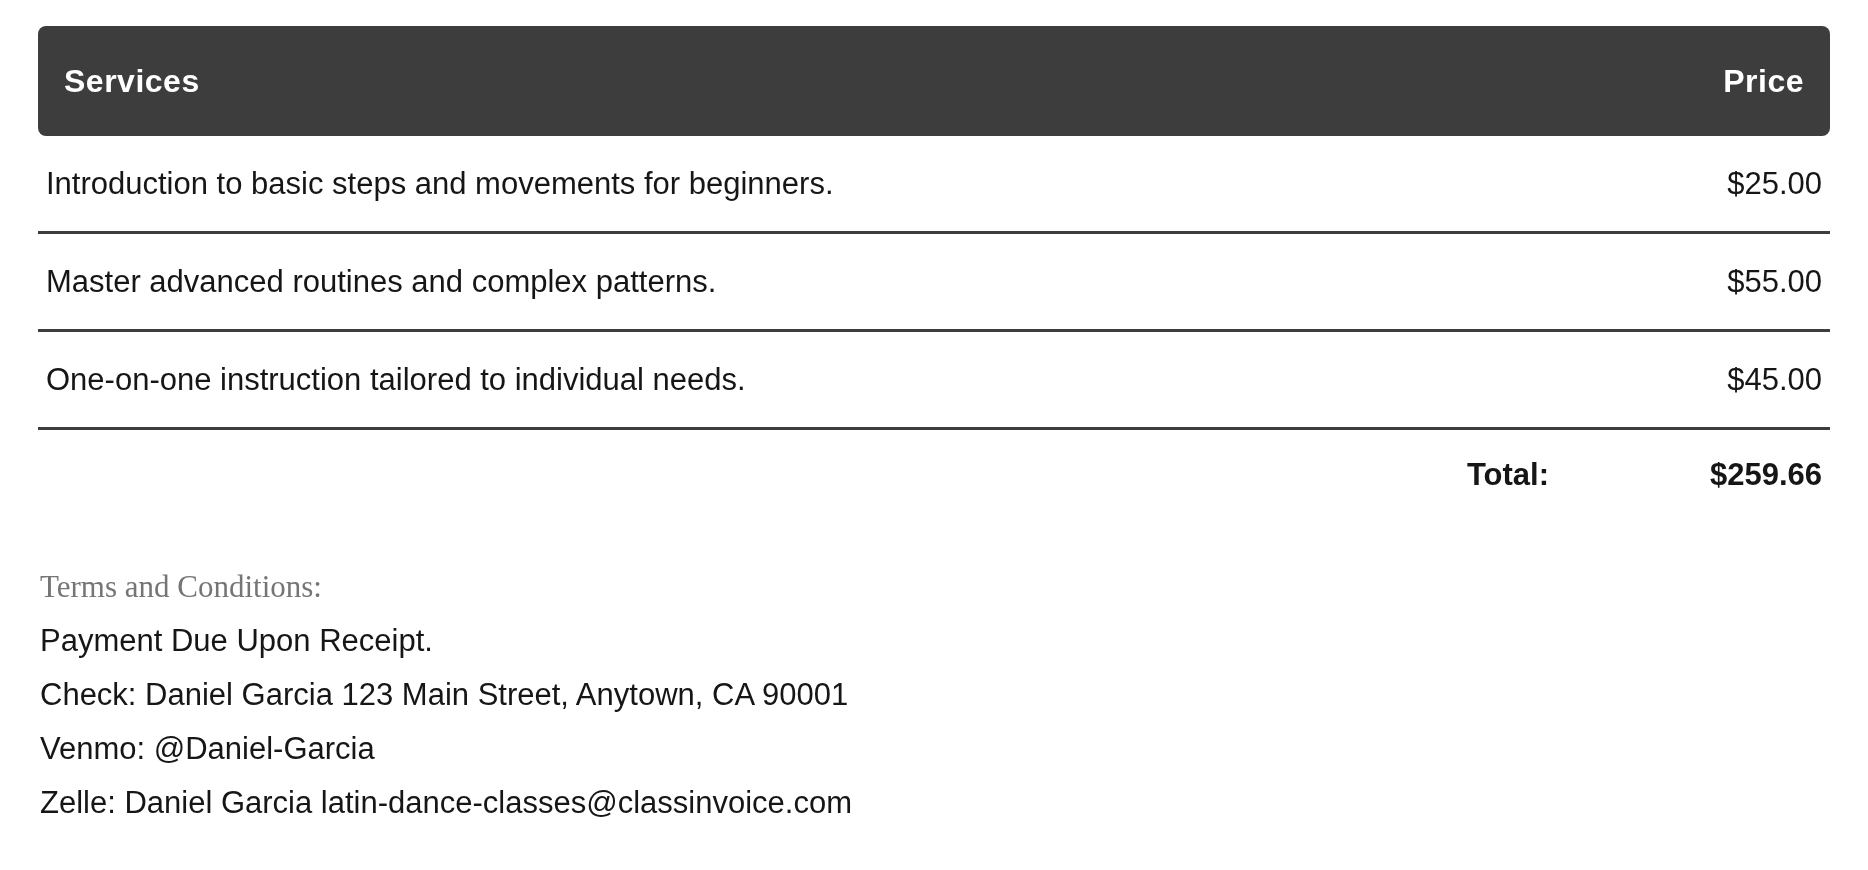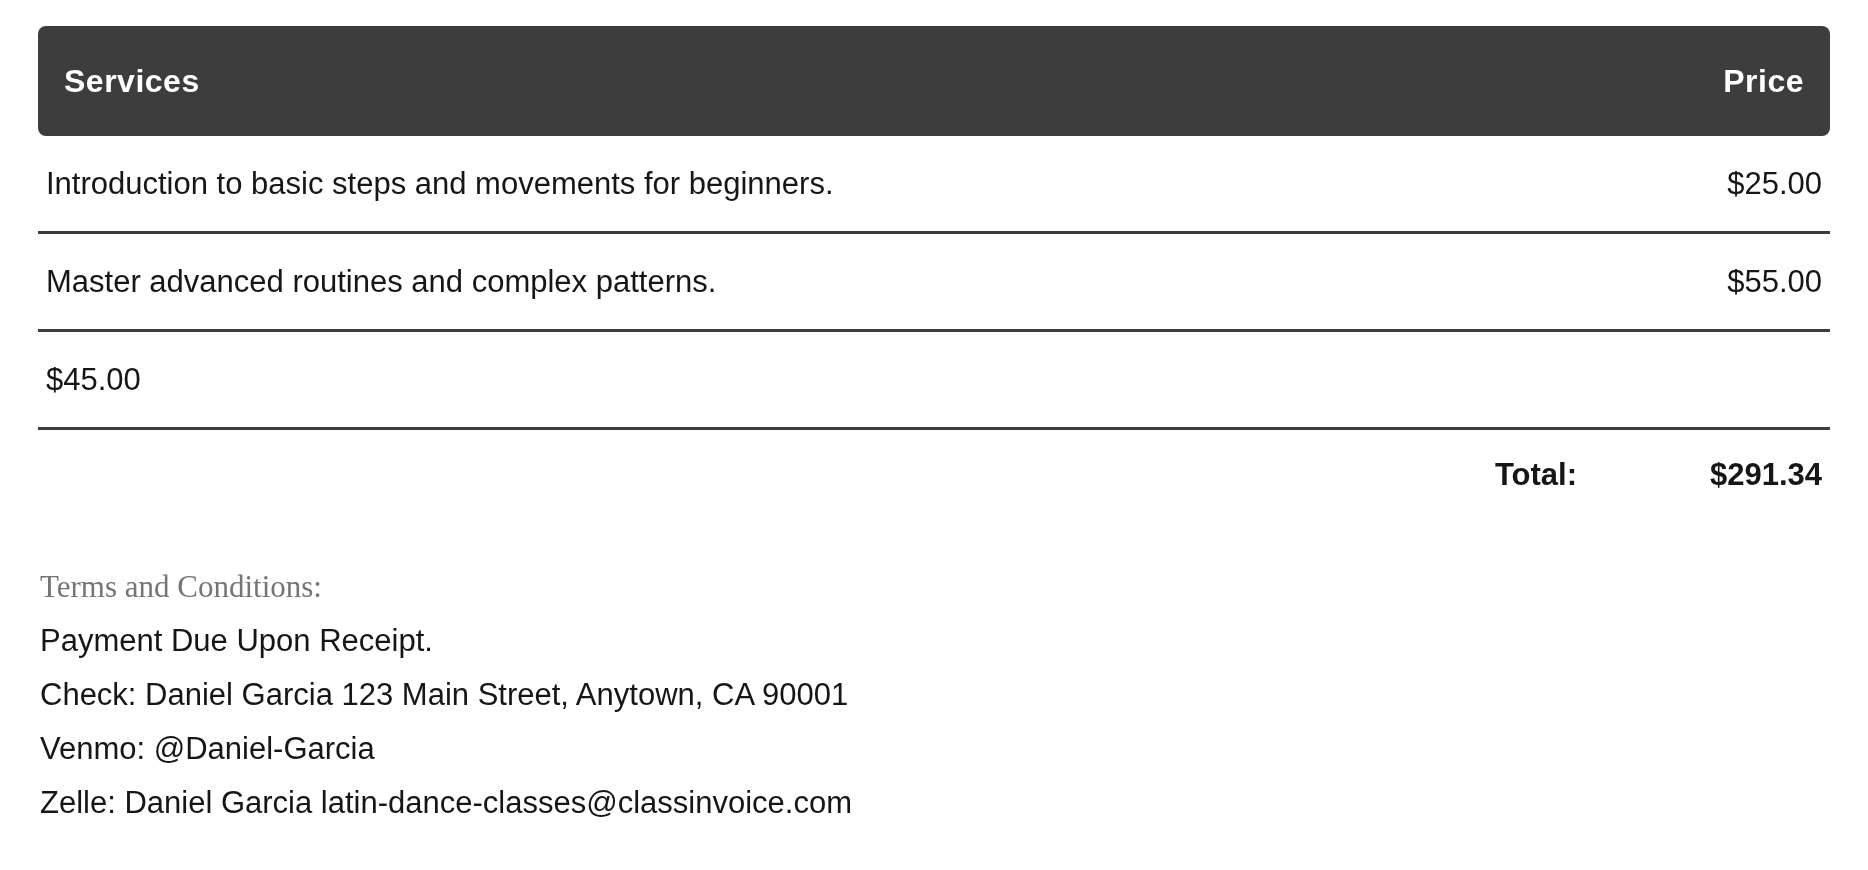--- a/index.html
+++ b/index.html
@@ -45,20 +45,21 @@
   }
   .total-row {
     box-sizing: border-box;
     height: 90px;
     display: flex;
     align-items: center;
     justify-content: flex-end;
     padding: 0 8px;
     font-size: 31px;
     font-weight: bold;
+    gap: 28px;
   }
   .total-value {
     min-width: 245px;
     text-align: right;
   }
   
   .terms {
     margin-top: 40px;
     padding: 0 2px;
     font-size: 31px;
@@ -86,27 +87,28 @@
     <span class="price">$25.00</span>
   </div>
 
 
   <div class="row">
     <span class="service">Master advanced routines and complex patterns.</span>
     <span class="price">$55.00</span>
   </div>
 
   <div class="row">
+    <span class="service">One-on-one instruction tailored to individual needs.</span>
     <span class="price">$45.00</span>
   </div>
 </div>
 
     <div class="total-row">
       <span class="total-label">Total:</span>
-      <span class="total-value">$291.34</span>
+      <span class="total-value">$259.66</span>
     </div>
   </div>
 
   <div class="terms">
     <div class="terms-heading">Terms and Conditions:</div>
     <div>
   <div class="terms-line">Payment Due Upon Receipt.</div>
 
   <div class="terms-line">Check: Daniel Garcia 123 Main Street, Anytown, CA 90001</div>
 

